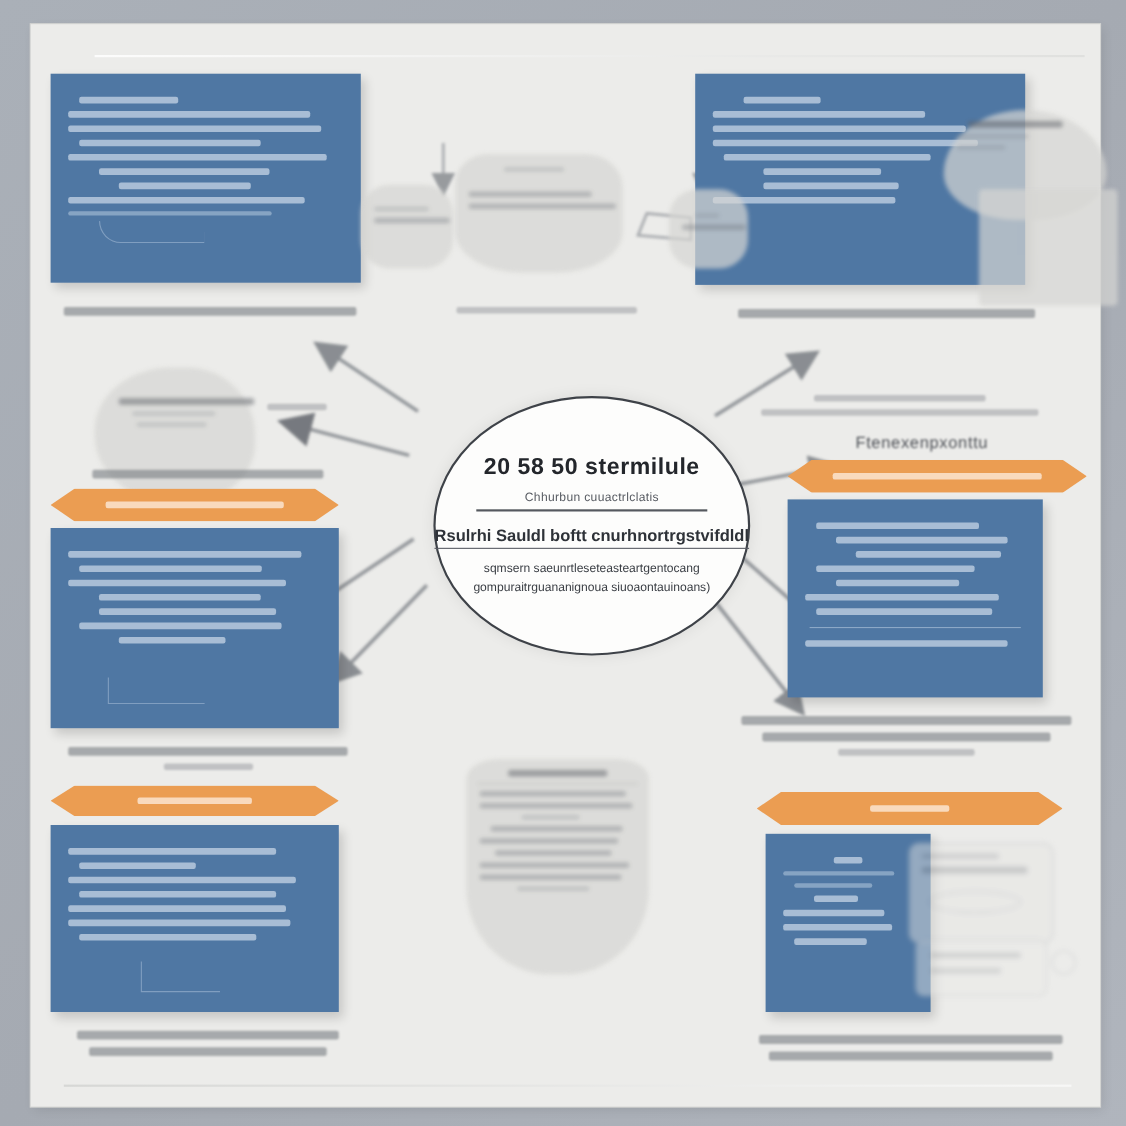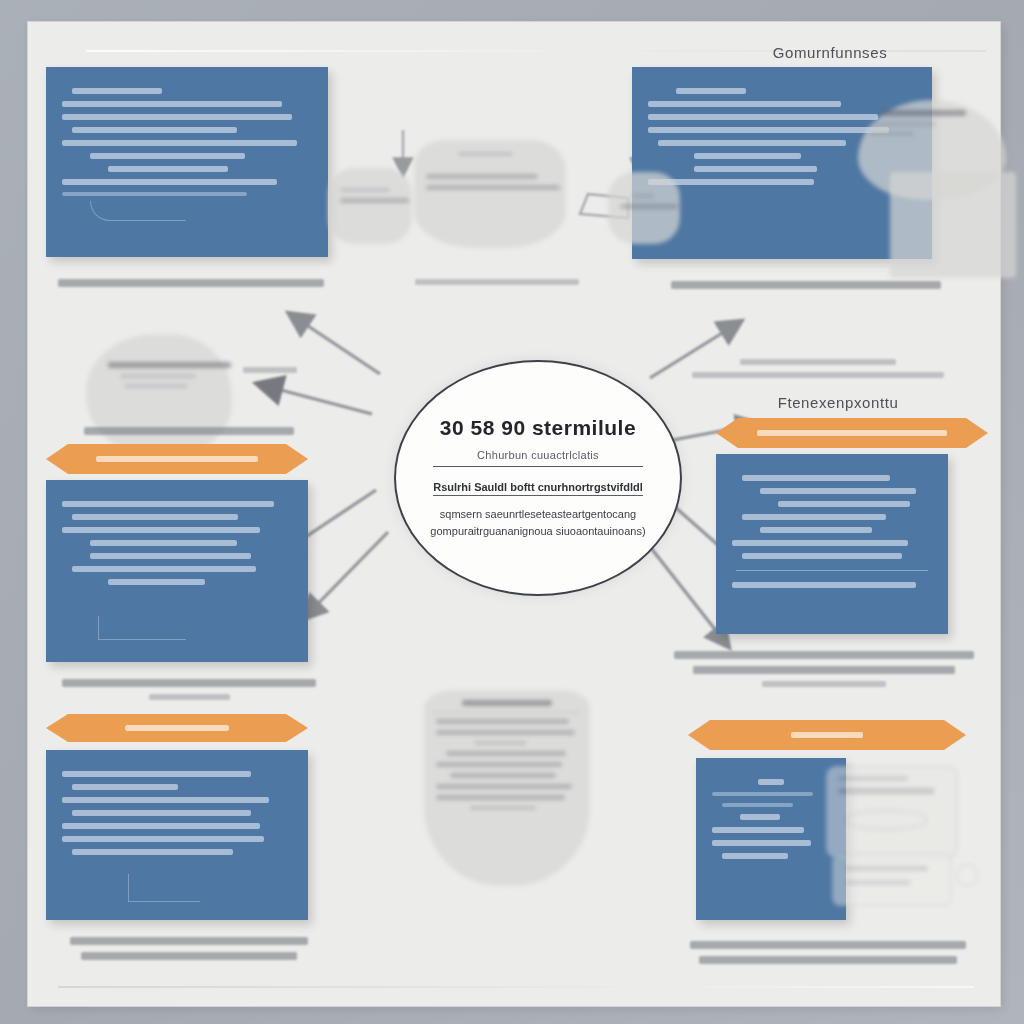--- a/index.html
+++ b/index.html
@@ -127,21 +127,21 @@
     letter-spacing: .5px; white-space: nowrap;
   }
   #hub .hub-sub {
     font-size: 11px; color: #585c63; margin-top: 9px;
     letter-spacing: .3px; white-space: nowrap;
   }
   #hub .hub-rule {
     width: 210px; height: 1.5px; background: #55595f; margin: 5px 0 14px;
   }
   #hub .hub-lead {
-    font-size: 11px; color: #2e3238; font-weight: 600;
+    font-size: 15px; color: #2e3238; font-weight: 600;
     border-bottom: 1px solid #595d64; padding-bottom: 2px;
     margin-bottom: 10px; white-space: nowrap;
   }
   #hub .hub-body {
     font-size: 11px; color: #3a3e44; line-height: 1.55;
     text-align: center; white-space: nowrap;
   }
 
   
   .node {
@@ -236,21 +236,20 @@
       <div class="ln" style="width:86%"></div>
       <div class="ln thin" style="width:74%"></div>
       <div class="scribble" style="left:44px; bottom:36px; width:96px; height:20px;
            border-radius:0 0 0 60px;"></div>
     </div>
 
     <div class="caption left" style="left:24px; top:250px; width:278px;">
       <div class="cl" style="width:96%"></div>
     </div>
 
-    <div class="sec-title" style="left:672px; top:22px; width:260px;">Gomurnfunnses</div>
 
     <div class="panel" style="left:604px; top:45px; width:300px; height:192px;">
       <div class="ln i2" style="width:26%"></div>
       <div class="ln" style="width:72%"></div>
       <div class="ln" style="width:86%"></div>
       <div class="ln" style="width:90%"></div>
       <div class="ln i1" style="width:70%"></div>
       <div class="ln i3" style="width:40%"></div>
       <div class="ln i3" style="width:46%"></div>
       <div class="ln" style="width:62%"></div>
@@ -337,21 +336,21 @@
       <div class="ln i1" style="width:70%"></div>
       <div class="scribble" style="left:82px; bottom:18px; width:72px; height:28px;"></div>
     </div>
 
     <div class="caption" style="left:26px; top:908px; width:270px;">
       <div class="cl" style="width:88%"></div>
       <div class="cl" style="width:80%"></div>
     </div>
 
     <div id="hub">
-      <div class="hub-title">30 58 90 stermilule</div>
+      <div class="hub-title">20 58 50 stermilule</div>
       <div class="hub-sub">Chhurbun cuuactrlclatis</div>
       <div class="hub-rule"></div>
       <div class="hub-lead">Rsulrhi Sauldl boftt  cnurhnortrgstvifdldl</div>
       <div class="hub-body">sqmsern saeunrtleseteasteartgentocang</div>
       <div class="hub-body">gompuraitrguananignoua siuoaontauinoans)</div>
     </div>
 
     <div class="caption left" style="left:640px; top:330px; width:300px;">
       <div class="cl sm" style="width:52%"></div>
       <div class="cl sm" style="width:84%"></div>

